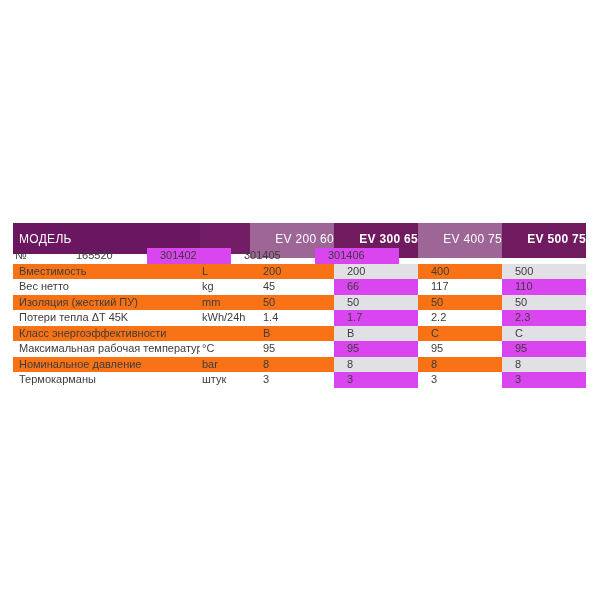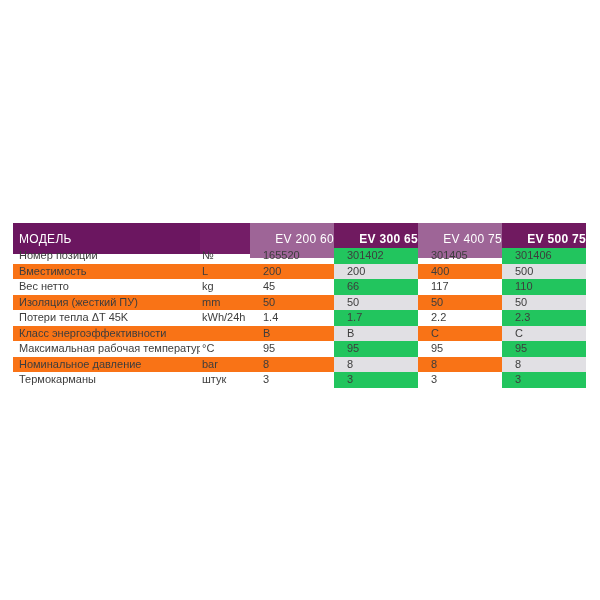--- a/index.html
+++ b/index.html
@@ -70,39 +70,38 @@
   .row.gray { background: #f97316; }
   .row.white { background: #ffffff; }
   .cell {
     box-sizing: border-box;
     overflow: hidden;
   }
   .cell-label { width: 187px; padding-left: 6px; }
   .cell-unit  { width: 50px;  padding-left: 2px; }
   .cell-val   { width: 84px;  padding-left: 13px; }
   .row.gray  .cell-val.alt { background: #e1e0e4; }
-  .row.white .cell-val.alt { background: #22c55e; }
+  .row.white .cell-val.alt { background: #d946ef; }
 </style>
 </head>
 <body>
 
 <div class="spec-table">
 
   <div class="thead">
     <div class="h-cell h-model">МОДЕЛЬ</div>
     <div class="h-cell h-unit"></div>
     <div class="h-cell h-col">EV 200 60</div>
     <div class="h-cell h-col alt">EV 300 65</div>
     <div class="h-cell h-col">EV 400 75</div>
     <div class="h-cell h-col alt">EV 500 75</div>
   </div>
 
   <div class="tbody">
   <div class="row white">
-    <div class="cell cell-label">Номер позиции</div>
     <div class="cell cell-unit">№</div>
     <div class="cell cell-val">165520</div>
     <div class="cell cell-val alt">301402</div>
     <div class="cell cell-val">301405</div>
     <div class="cell cell-val alt">301406</div>
   </div>
 
   <div class="row gray">
     <div class="cell cell-label">Вместимость</div>
     <div class="cell cell-unit">L</div>

